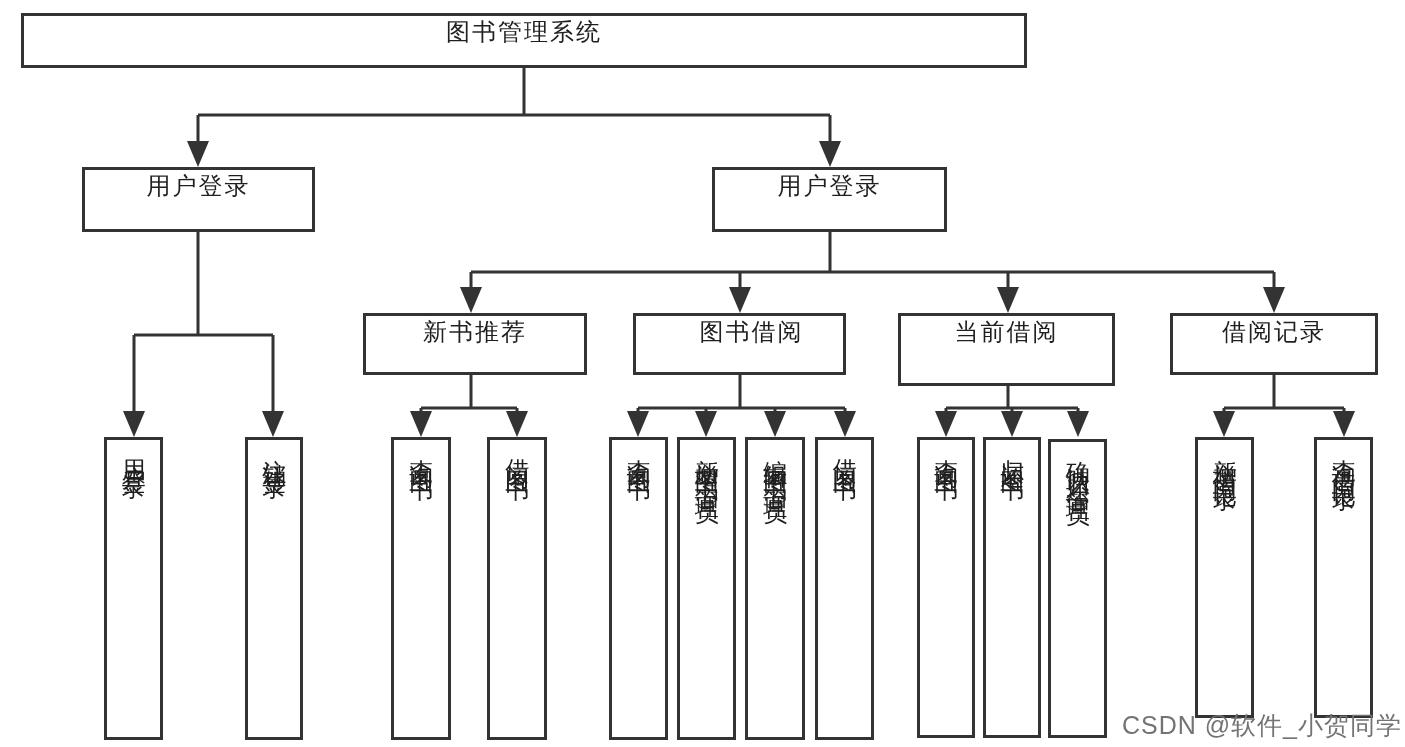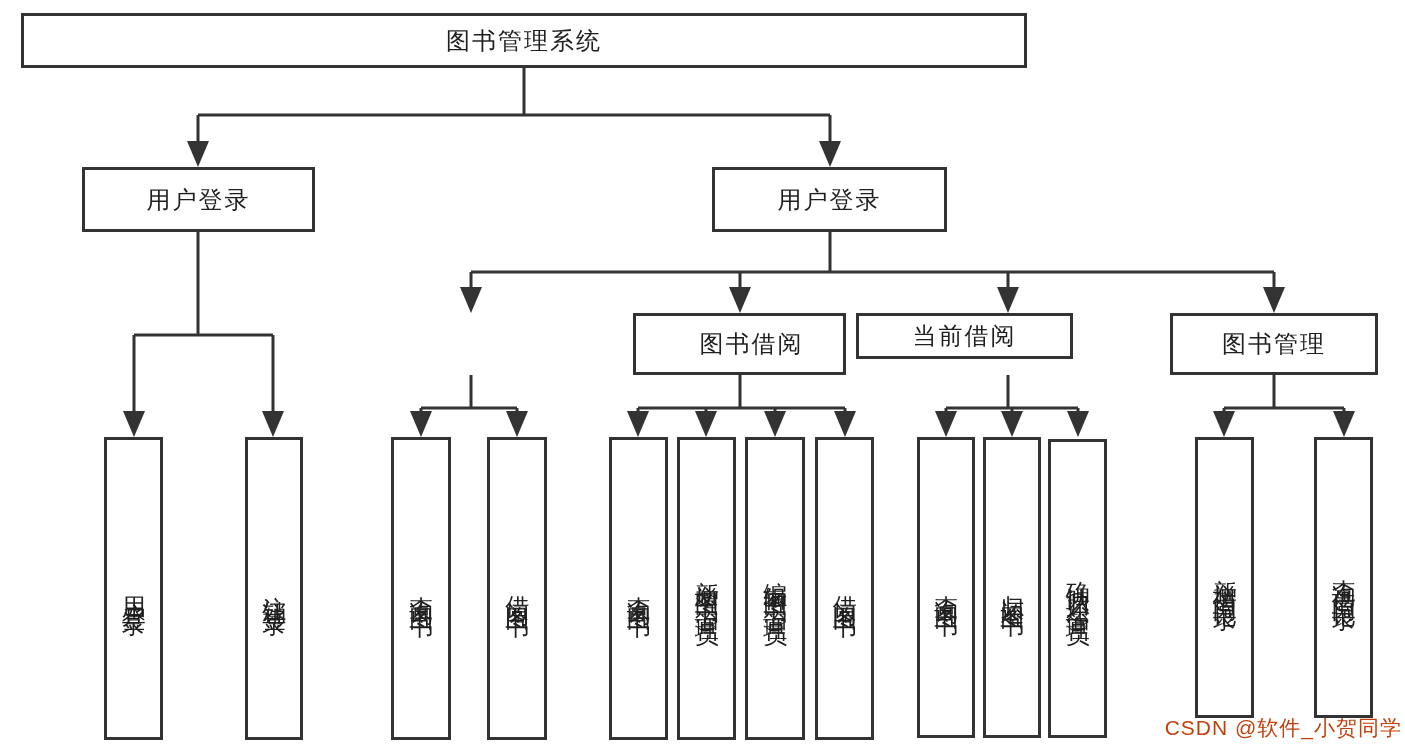--- a/index.html
+++ b/index.html
@@ -17,44 +17,44 @@
     left: 0; top: 0;
     width: 1405px; height: 747px;
     z-index: 0;
   }
   .box {
     position: absolute;
     border: 3px solid #333333;
     background: #ffffff;
     box-sizing: border-box;
     display: flex;
-    align-items: center;
+    align-items: flex-start;
     justify-content: center;
     z-index: 1;
   }
   .box.h span {
     font-size: 24px;
     letter-spacing: 2px;
     white-space: nowrap;
   }
   .box.v span {
     writing-mode: vertical-rl;
     text-orientation: mixed;
     font-size: 24px;
     letter-spacing: 6px;
     line-height: 1.1;
     white-space: nowrap;
   }
   .watermark {
     position: absolute;
     right: 3px;
     bottom: 5px;
-    font-size: 21px;
+    font-size: 25px;
     letter-spacing: 1px;
-    color: #c2410c;
+    color: #737373;
     z-index: 3;
     white-space: nowrap;
   }
 </style>
 </head>
 <body>
 
 <div class="canvas">
 
   <svg class="wires" viewBox="0 0 1405 747">
@@ -101,28 +101,31 @@
     <span>图书管理系统</span>
   </div>
 
   <div class="box h" style="left:82px; top:167px; width:233px; height:65px;">
     <span>用户登录</span>
   </div>
   <div class="box h" style="left:712px; top:167px; width:235px; height:65px;">
     <span>用户登录</span>
   </div>
 
+  <div class="box h" style="left:363px; top:313px; width:224px; height:62px;">
+    <span>新书推荐</span>
+  </div>
   <div class="box h" style="left:633px; top:313px; width:213px; height:62px;padding-left:24px;">
     <span>图书借阅</span>
   </div>
-  <div class="box h" style="left:856px; top:313px; width:217px; height:46px;">
+  <div class="box h" style="left:898px; top:313px; width:217px; height:73px;">
     <span>当前借阅</span>
   </div>
   <div class="box h" style="left:1170px; top:313px; width:208px; height:62px;">
-    <span>图书管理</span>
+    <span>借阅记录</span>
   </div>
 
   <div class="box v" style="left:104px; top:437px; width:59px; height:303px;">
     <span>用户登录</span>
   </div>
   <div class="box v" style="left:245px; top:437px; width:58px; height:303px;">
     <span>注销登录</span>
   </div>
 
   <div class="box v" style="left:391px; top:437px; width:60px; height:303px;">

